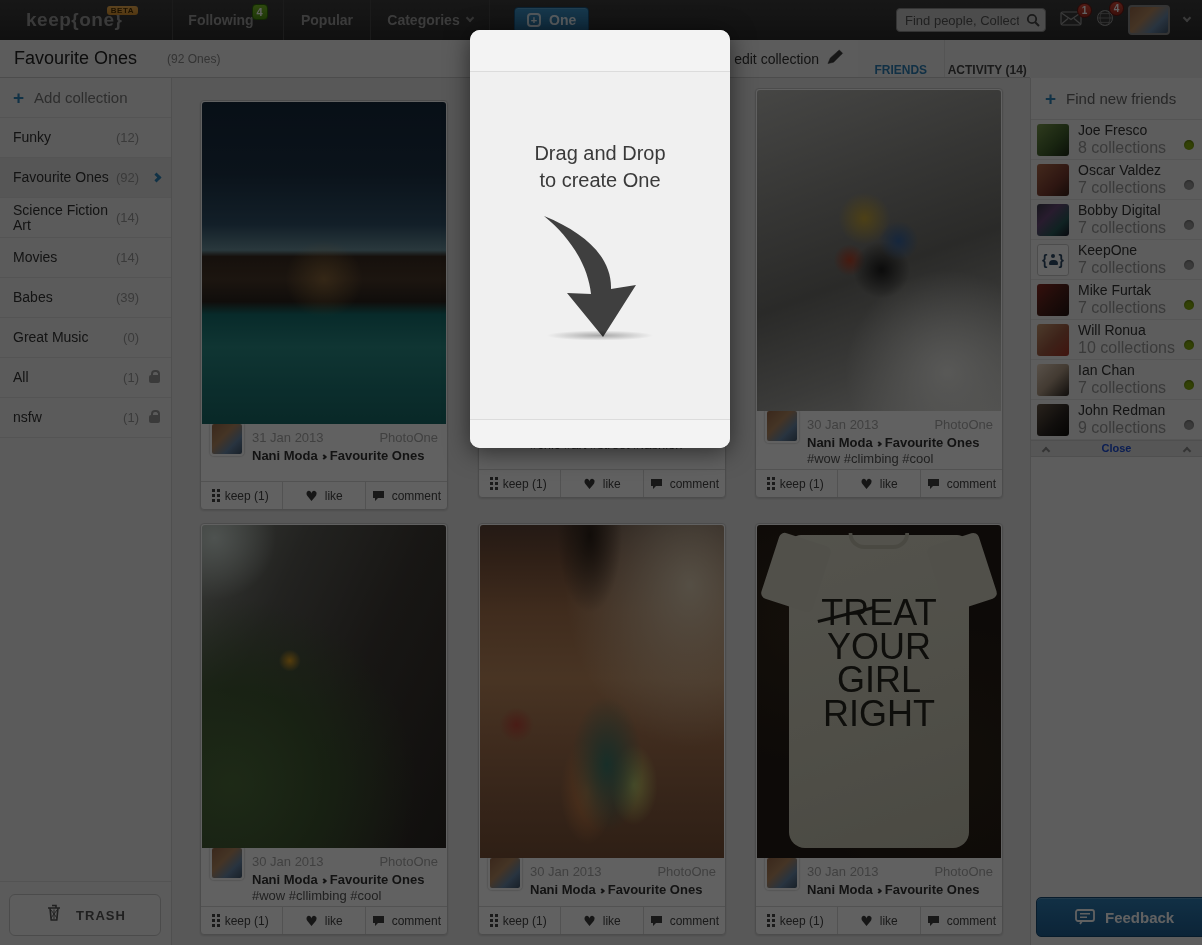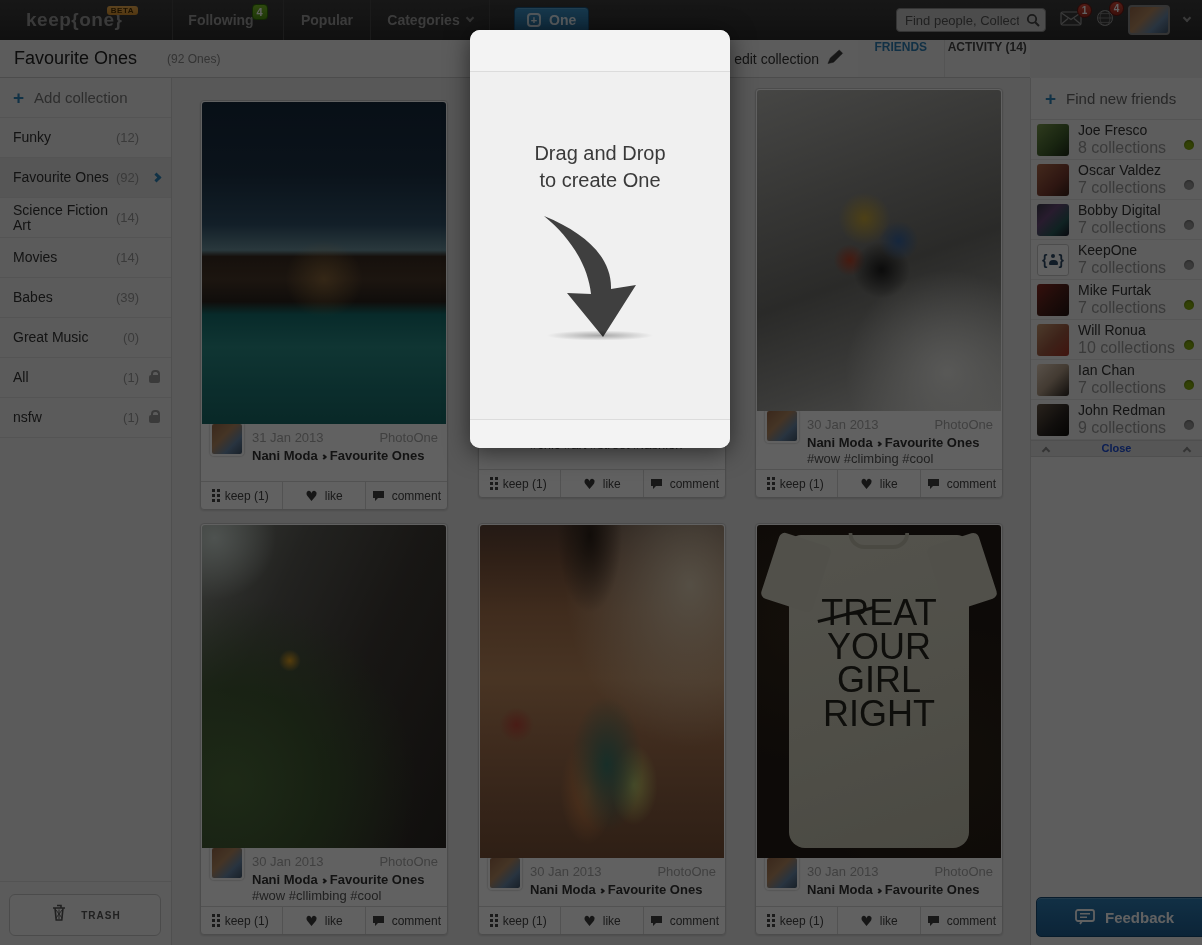--- a/index.html
+++ b/index.html
@@ -50,21 +50,21 @@
   .subheader { position:absolute; top:40px; left:0; width:1202px; height:38px; display:flex; z-index:9; }
   .sub-left { width:172px; background:#ececec; border-bottom:1px solid #c9c9c9; border-right:1px solid #d7d7d7;
     display:flex; align-items:center; padding-left:12px; font-size:14px; font-weight:bold; color:#333; }
   .sub-main { width:858px; background:#f2f2f2; border-bottom:1px solid #c9c9c9;
     display:flex; align-items:center; padding:0 14px; }
   .coll-title { font-size:18px; color:#222; }
   .coll-count { font-size:12px; color:#888; margin-left:30px; }
   .edit-group { margin-left:auto; display:flex; align-items:center; gap:8px; cursor:pointer; }
   .edit-label { font-size:14px; color:#333; }
   .sub-right { width:172px; background:#f0f0f0; border-bottom:1px solid #c9c9c9; display:flex; }
-  .tab { flex:1; display:flex; align-items:flex-start; justify-content:center;
+  .tab { flex:1; display:flex; align-items:flex-end; justify-content:center;
     font-size:12px; font-weight:bold; cursor:pointer; }
   .tab-friends { color:#2d7fb5; border-right:1px solid #dcdcdc; }
   .tab-activity { color:#444; }
 
   
   .sidebar { position:absolute; top:78px; left:0; width:172px; height:867px;
     background:#efefef; border-right:1px solid #cfcfcf; }
   .side-row { position:relative; height:40px; border-bottom:1px solid #dedede;
     display:flex; align-items:center; padding-left:13px; cursor:pointer; }
   .add-plus { color:#2f83b7; font-size:19px; font-weight:bold; margin-right:10px; line-height:1; }
@@ -75,21 +75,21 @@
   .sel-chev { position:absolute; right:11px; color:#2f83b7; width:7px; height:7px;
     border-right:3px solid currentColor; border-bottom:3px solid currentColor; transform:rotate(-45deg); }
   .lock { position:absolute; right:11px; display:inline-block; width:11px; height:8px;
     background:#9a9a9a; border-radius:2px; margin-top:3px; }
   .lock::before { content:""; position:absolute; left:2px; top:-5px; width:5px; height:5px;
     border:2px solid #9a9a9a; border-bottom:none; border-radius:4px 4px 0 0; }
   .trash-zone { position:absolute; left:0; bottom:0; width:100%; height:64px; border-top:1px solid #dadada; }
   .trash-btn { position:absolute; left:9px; top:12px; width:152px; height:42px;
     border:1px solid #c6c6c6; border-radius:6px; background:#f3f3f3;
     display:flex; align-items:center; justify-content:center; gap:12px; cursor:pointer; }
-  .trash-label { font-size:10px; font-weight:bold; color:#555; letter-spacing:1px; }
+  .trash-label { font-size:13px; font-weight:bold; color:#555; letter-spacing:1px; }
 
   
   .main { position:absolute; top:78px; left:172px; width:858px; height:867px; background:#e7e7e7; }
   .card { position:absolute; width:248px; background:#fff; border:1px solid #c9c9c9;
     border-radius:4px; box-shadow:0 1px 2px rgba(0,0,0,.12); display:flex; flex-direction:column; }
   .card-img { margin:1px; border-radius:3px 3px 0 0; cursor:pointer; position:relative; overflow:hidden; }
   .card-info { flex:1; display:flex; padding:5px 9px 3px 9px; }
   .card-avatar { width:34px; height:34px; border-radius:4px; margin:-8px 8px 0 0; flex:none;
     border:2px solid #fff; box-shadow:0 0 2px rgba(0,0,0,.4);
     background:linear-gradient(135deg,#9a6a4a,#b58a62 40%,#6a88a8 70%,#41566b); }

